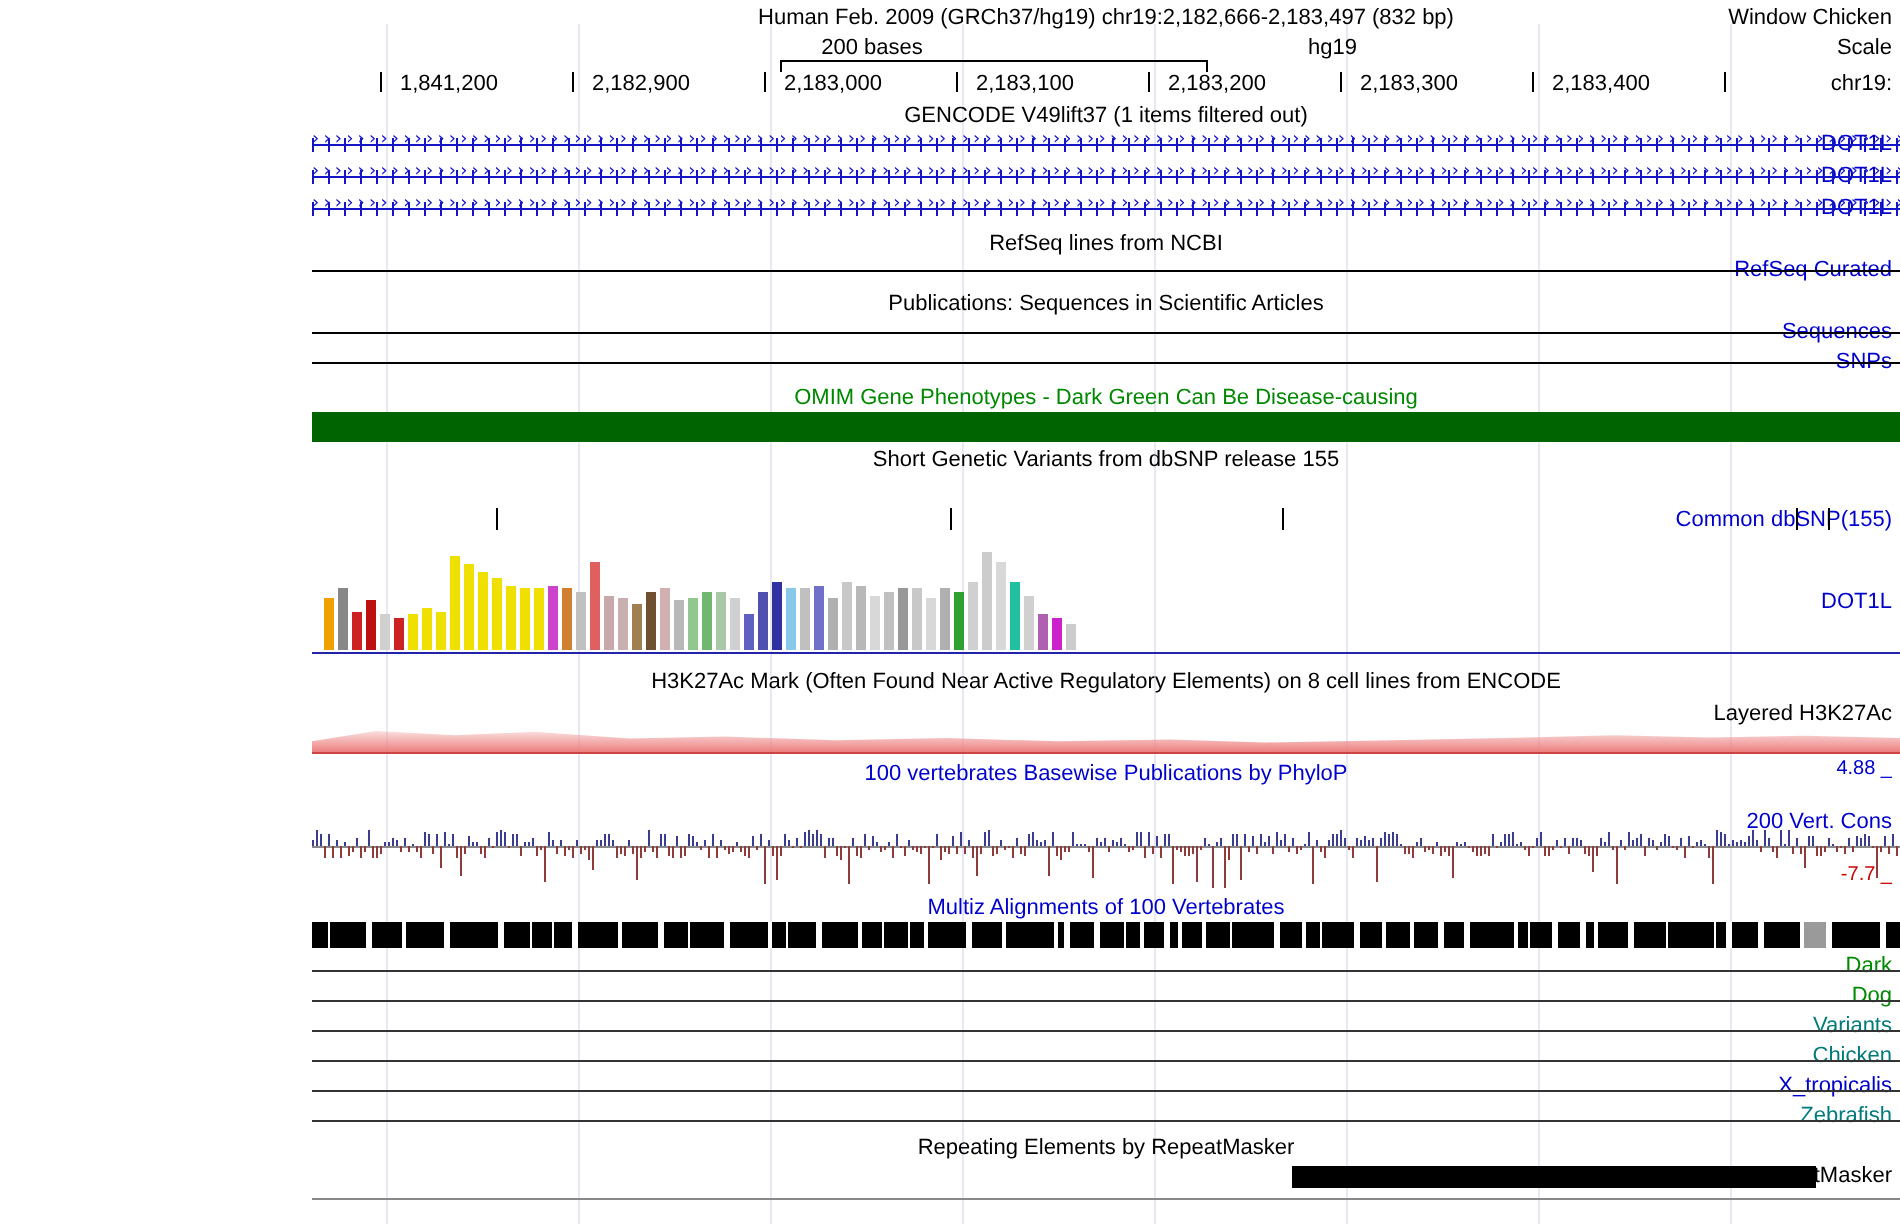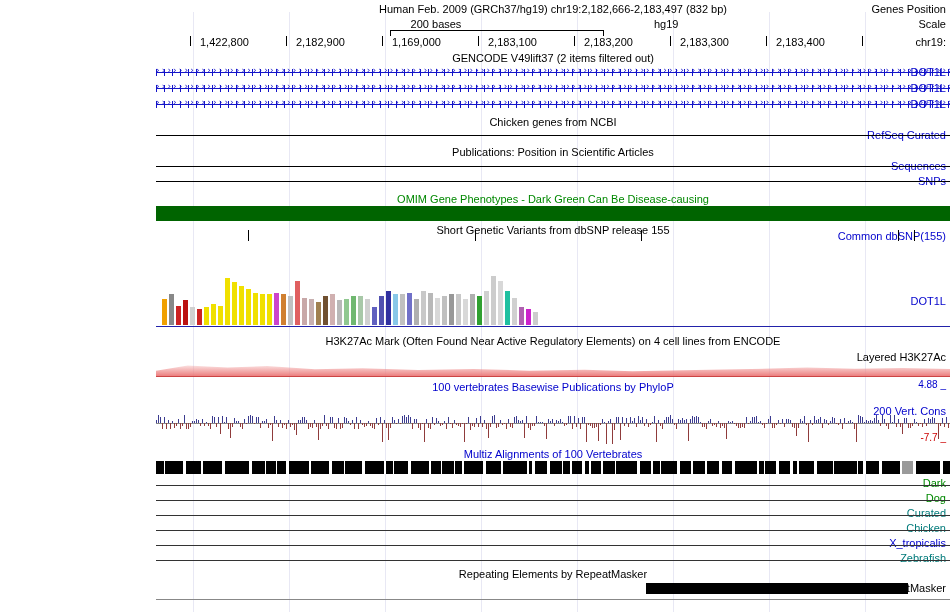--- a/index.html
+++ b/index.html
@@ -69,21 +69,21 @@
     <div class="gridline" style="left:133px;"></div>
     <div class="gridline" style="left:229px;"></div>
     <div class="gridline" style="left:325px;"></div>
     <div class="gridline" style="left:421px;"></div>
     <div class="gridline" style="left:517px;"></div>
     <div class="gridline" style="left:613px;"></div>
     <div class="gridline" style="left:709px;"></div>
   </div>
 
   <div class="row" style="top:3px;height:14px;">
-    <div class="lbl">Genes Position</div>
+    <div class="lbl">Window Chicken</div>
     <div class="center-title">Human Feb. 2009 (GRCh37/hg19)   chr19:2,182,666-2,183,497 (832 bp)</div>
   </div>
 
   <div class="row" style="top:18px;height:14px;">
     <div class="lbl">Scale</div>
     <div class="track" style="height:14px;">
       <div style="position:absolute;left:0;width:560px;text-align:center;font-size:11px;">200 bases</div>
       <div style="position:absolute;left:234px;top:12px;width:212px;height:5px;border-left:1px solid #000;border-right:1px solid #000;border-top:1px solid #000;"></div>
       <div style="position:absolute;left:498px;top:0;font-size:11px;">hg19</div>
     </div>
@@ -93,32 +93,32 @@
     <div class="lbl">chr19:</div>
     <div class="track" style="height:16px;">
       <div class="tickline" style="left:34px;"></div>
       <div class="tickline" style="left:130px;"></div>
       <div class="tickline" style="left:226px;"></div>
       <div class="tickline" style="left:322px;"></div>
       <div class="tickline" style="left:418px;"></div>
       <div class="tickline" style="left:514px;"></div>
       <div class="tickline" style="left:610px;"></div>
       <div class="tickline" style="left:706px;"></div>
-      <div style="position:absolute;left:44px;top:0;">1,422,800</div>
+      <div style="position:absolute;left:44px;top:0;">1,841,200</div>
       <div style="position:absolute;left:140px;top:0;">2,182,900</div>
-      <div style="position:absolute;left:236px;top:0;">1,169,000</div>
+      <div style="position:absolute;left:236px;top:0;">2,183,000</div>
       <div style="position:absolute;left:332px;top:0;">2,183,100</div>
       <div style="position:absolute;left:428px;top:0;">2,183,200</div>
       <div style="position:absolute;left:524px;top:0;">2,183,300</div>
       <div style="position:absolute;left:620px;top:0;text-align:center;">2,183,400</div>
     </div>
   </div>
 
   <div class="row" style="top:52px;height:13px;">
-    <div class="center-title black">GENCODE V49lift37 (2 items filtered out)</div>
+    <div class="center-title black">GENCODE V49lift37 (1 items filtered out)</div>
   </div>
 
   <div class="row" style="top:66px;height:13px;">
     <div class="lbl blue">DOT1L</div>
     <div class="track" style="height:13px;">
       <div class="genebar"></div>
       <div class="arrows">›››››››››››››››››››››››››››››››››››››››››››››››››››››››››››››››››››››››››››››››››››››››››››››››››››››››››››››››››››››››››››››››››››››››››››››››››</div>
     </div>
   </div>
   <div class="row" style="top:82px;height:13px;">
@@ -130,29 +130,29 @@
   </div>
   <div class="row" style="top:98px;height:13px;">
     <div class="lbl blue">DOT1L</div>
     <div class="track" style="height:13px;">
       <div class="genebar"></div>
       <div class="arrows">›››››››››››››››››››››››››››››››››››››››››››››››››››››››››››››››››››››››››››››››››››››››››››››››››››››››››››››››››››››››››››››››››››››››››››››››››</div>
     </div>
   </div>
 
   <div class="row" style="top:116px;height:13px;">
-    <div class="center-title">Chicken genes from NCBI</div>
+    <div class="center-title">RefSeq lines from NCBI</div>
   </div>
   <div class="row" style="top:129px;height:14px;">
     <div class="lbl blue">RefSeq Curated</div>
   </div>
   <div class="hline" style="top:135px;"></div>
 
   <div class="row" style="top:146px;height:13px;">
-    <div class="center-title">Publications: Position in Scientific Articles</div>
+    <div class="center-title">Publications: Sequences in Scientific Articles</div>
   </div>
   <div class="row" style="top:160px;height:13px;">
     <div class="lbl blue">Sequences</div>
   </div>
   <div class="hline" style="top:166px;"></div>
 
   <div class="row" style="top:175px;height:13px;">
     <div class="lbl blue">SNPs</div>
   </div>
   <div class="hline" style="top:181px;"></div>
@@ -161,21 +161,21 @@
     <div class="center-title green">OMIM Gene Phenotypes - Dark Green Can Be Disease-causing</div>
   </div>
   <div class="row" style="top:207px;height:15px;">
     <div class="lbl green">OMIM Genes</div>
   </div>
   <div class="omimbar" style="top:206px;"></div>
 
   <div class="row" style="top:224px;height:13px;">
     <div class="center-title">Short Genetic Variants from dbSNP release 155</div>
   </div>
-  <div class="row" style="top:230px;height:13px;">
+  <div class="row" style="top:254px;height:13px;">
     <div class="lbl blue">Common dbSNP(155)</div>
     <div class="track" style="height:13px;">
       <div class="snptick" style="left:92px;top:0;height:11px;"></div>
       <div class="snptick" style="left:319px;top:0;height:11px;"></div>
       <div class="snptick" style="left:485px;top:0;height:11px;"></div>
       <div class="snptick" style="left:742px;top:0;height:11px;"></div>
       <div class="snptick" style="left:758px;top:0;height:11px;"></div>
     </div>
   </div>
 
@@ -236,21 +236,21 @@
           <div class="gtex" style="left: 350px; height: 27.3px; background: rgb(208, 208, 208);"></div>
           <div class="gtex" style="left: 357px; height: 18.2px; background: rgb(176, 96, 176);"></div>
           <div class="gtex" style="left: 364px; height: 15.6px; background: rgb(204, 34, 204);"></div>
           <div class="gtex" style="left: 371px; height: 13px; background: rgb(204, 204, 204);"></div>
         </div>
     </div>
   </div>
   <div class="hline-blue" style="top:326px;"></div>
 
   <div class="row" style="top:335px;height:13px;">
-    <div class="center-title">H3K27Ac Mark (Often Found Near Active Regulatory Elements) on 4 cell lines from ENCODE</div>
+    <div class="center-title">H3K27Ac Mark (Often Found Near Active Regulatory Elements) on 8 cell lines from ENCODE</div>
   </div>
   <div class="row" style="top:350px;height:32px;">
     <div class="lbl" style="position:absolute;top:1px;">Layered H3K27Ac</div>
     <div class="lbl blue" style="position:absolute;top:28px;font-size:10px;">4.88 _</div>
     <div class="track" style="height:32px;">
       <div style="position:absolute;left:0;bottom:6px;width:794px;height:14px;
            background:linear-gradient(to bottom,rgba(240,140,140,0) 0%,rgba(240,150,150,0.55) 45%,rgba(235,120,120,0.95) 100%);
            clip-path:polygon(0% 62%,4% 25%,9% 40%,14% 28%,20% 52%,26% 45%,33% 58%,40% 50%,47% 62%,54% 55%,60% 66%,68% 58%,75% 50%,82% 40%,88% 48%,94% 42%,100% 50%,100% 100%,0% 100%);"></div>
       <div style="position:absolute;left:0;bottom:5px;width:794px;height:1px;background:#cc4444;"></div>
     </div>
@@ -734,21 +734,21 @@
     <div class="lbl green">Dark</div>
   </div>
   <div class="thinline" style="top:485px;"></div>
 
   <div class="row" style="top:492px;height:13px;">
     <div class="lbl green">Dog</div>
   </div>
   <div class="thinline" style="top:500px;"></div>
 
   <div class="row" style="top:507px;height:13px;">
-    <div class="lbl teal">Curated</div>
+    <div class="lbl teal">Variants</div>
   </div>
   <div class="thinline" style="top:515px;"></div>
 
   <div class="row" style="top:522px;height:13px;">
     <div class="lbl teal">Chicken</div>
   </div>
   <div class="thinline" style="top:530px;"></div>
 
   <div class="row" style="top:537px;height:13px;">
     <div class="lbl blue">X_tropicalis</div>

